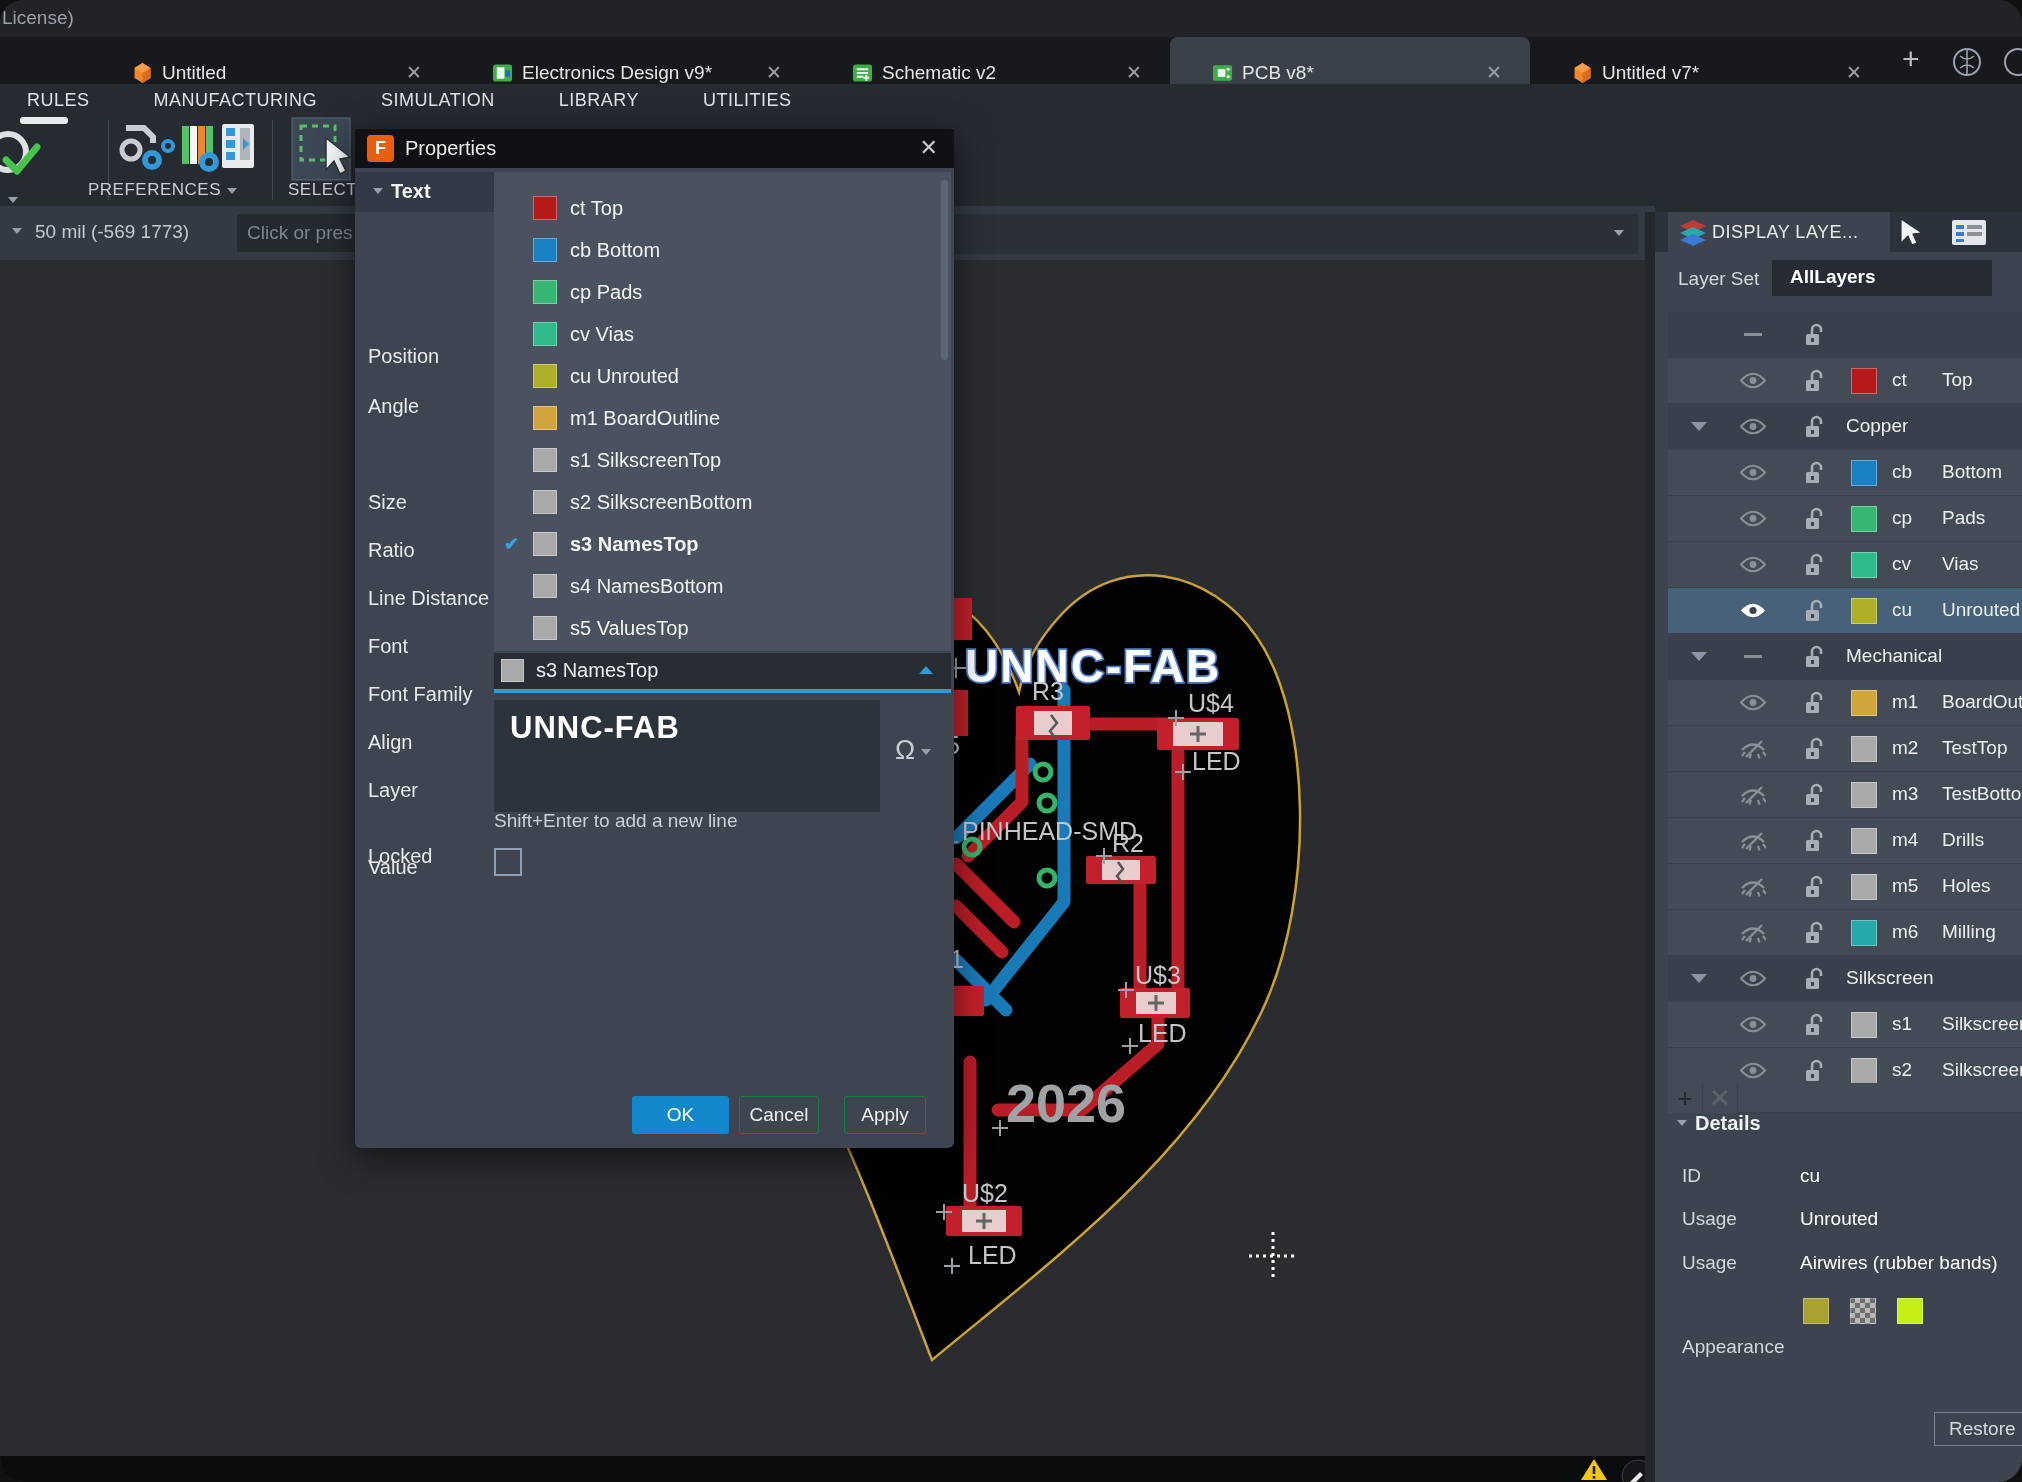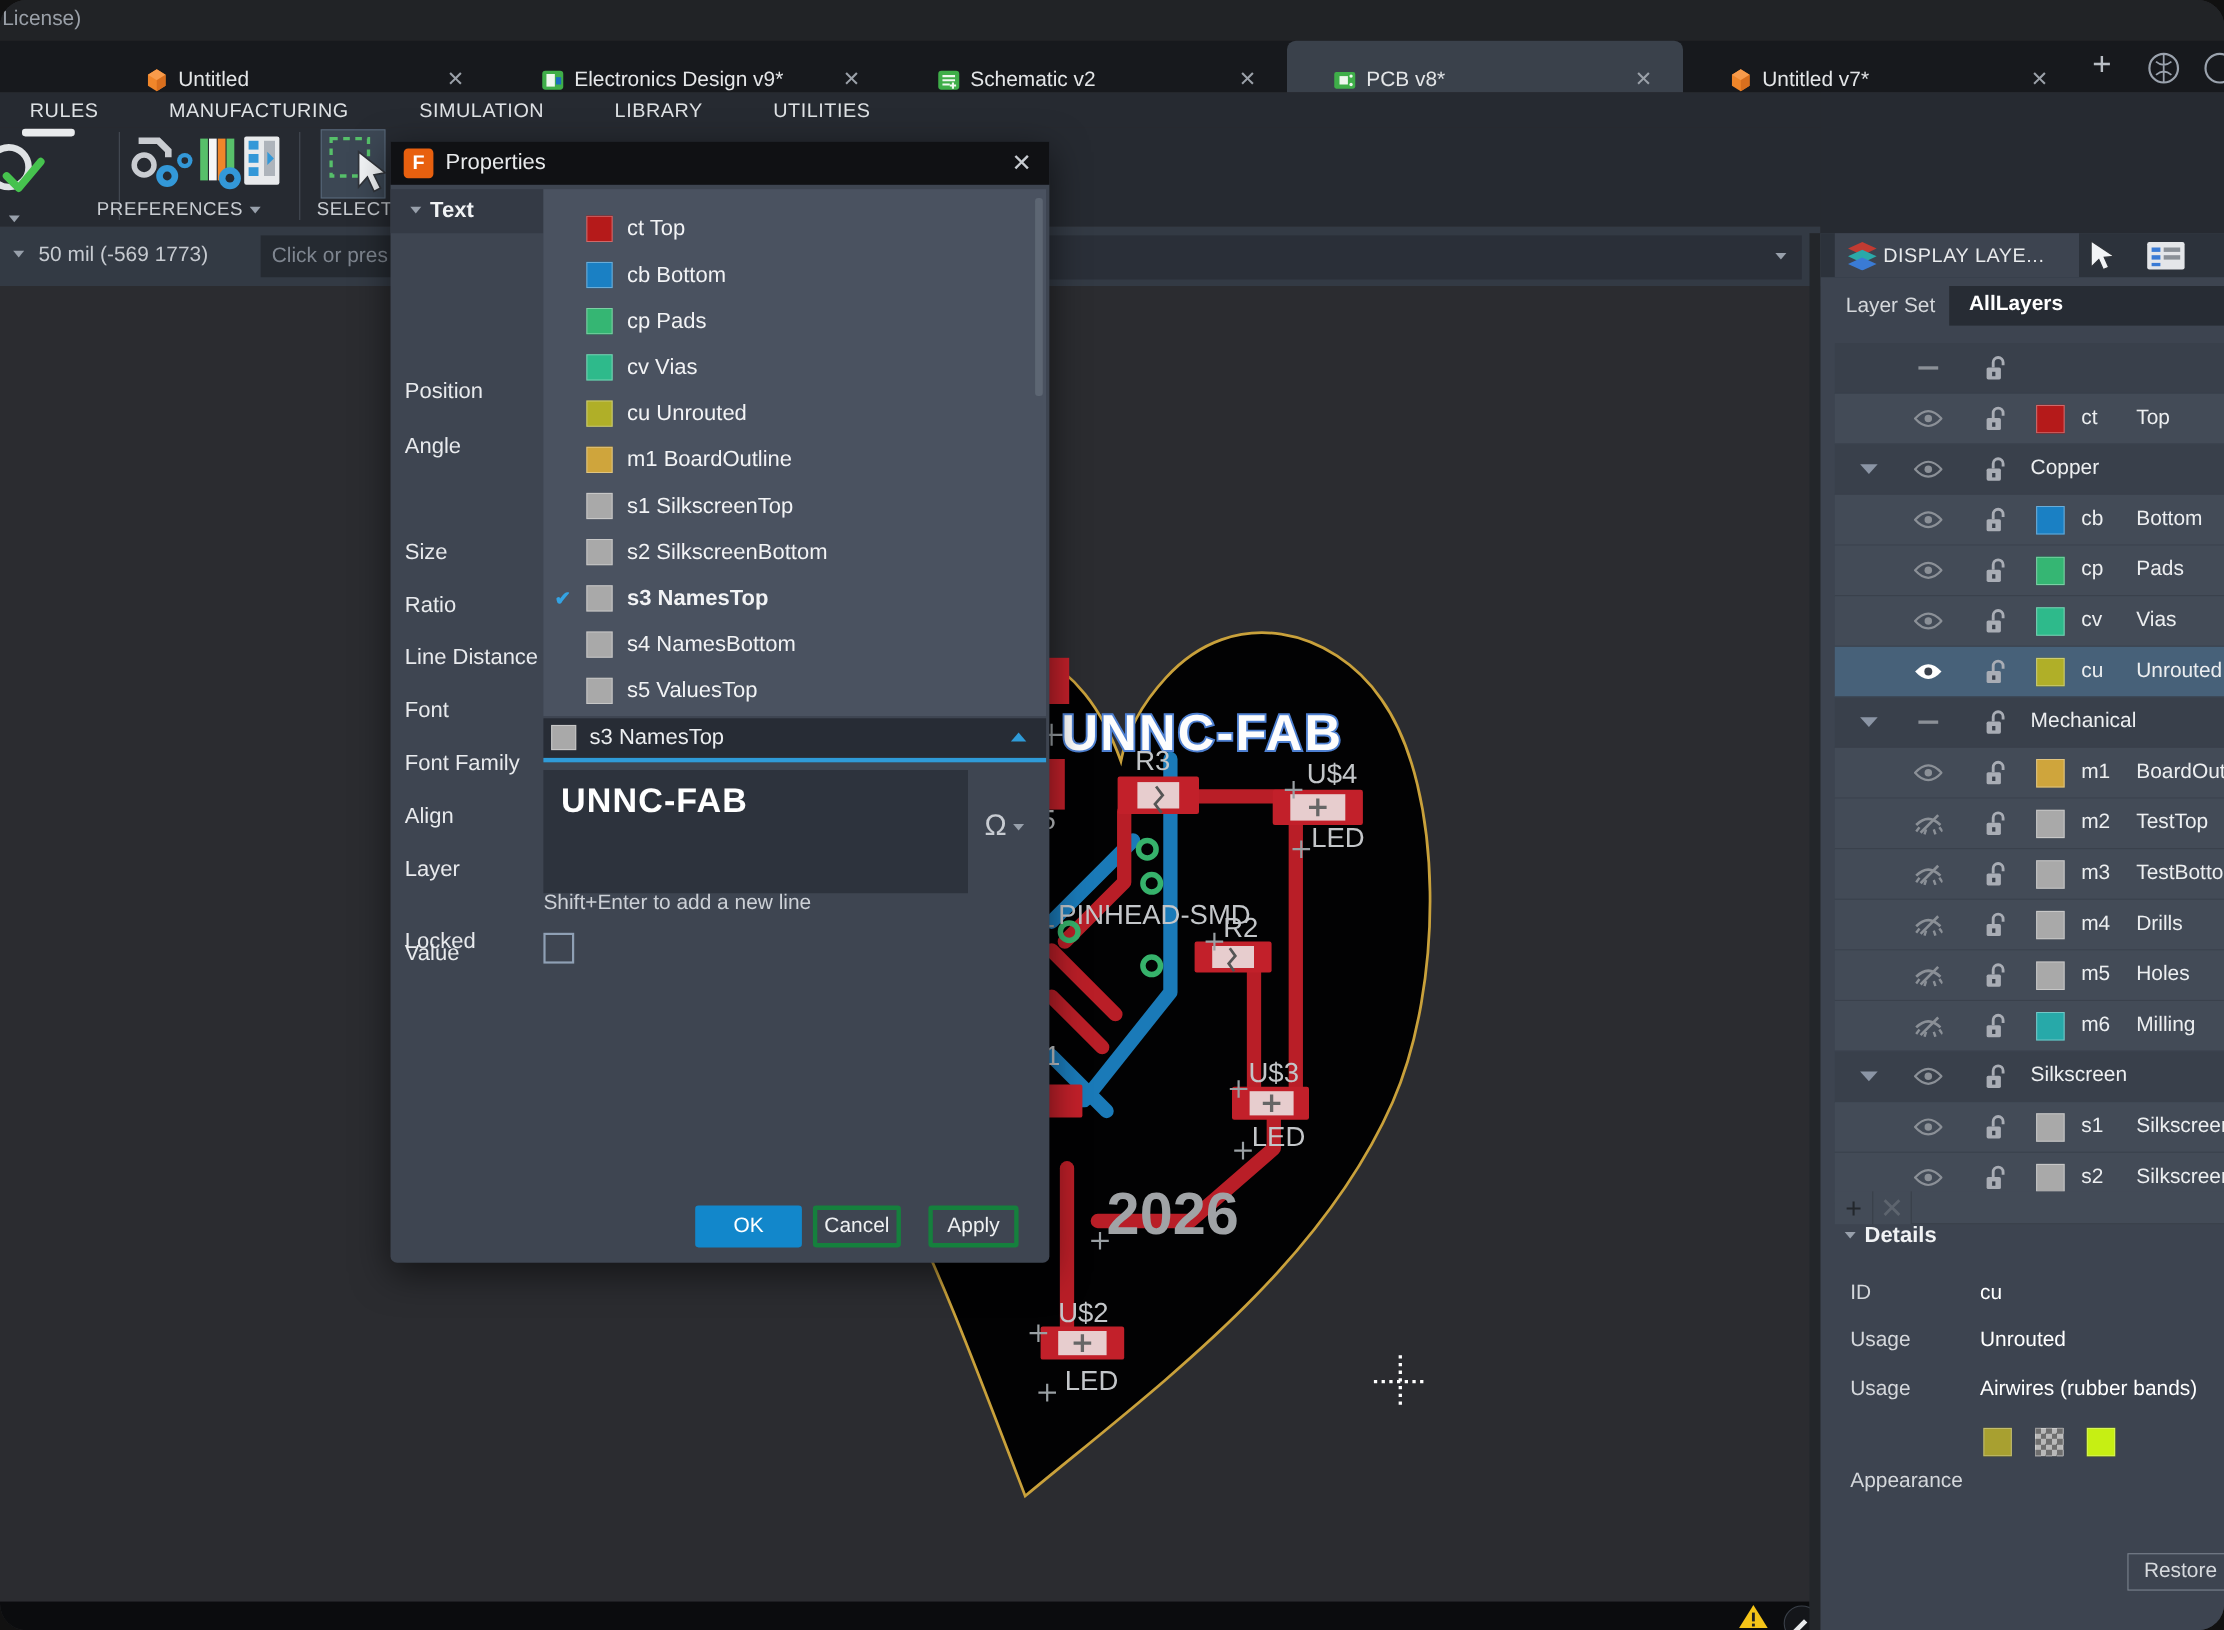--- a/index.html
+++ b/index.html
@@ -68,30 +68,30 @@
   .layerline{position:absolute;left:139px;top:560px;width:457px;height:4px;background:#2f9bd8;}
   .valuebox{position:absolute;left:139px;top:571px;width:386px;height:112px;background:#2d333d;
             border:none;color:#fff;font-family:"Liberation Sans",sans-serif;font-weight:bold;
             font-size:31px;letter-spacing:1px;padding:10px 0 0 16px;box-sizing:border-box;resize:none;overflow:hidden;}
   .omega{position:absolute;left:540px;top:606px;font-size:27px;color:#c8ccd2;}
   .hint{position:absolute;left:139px;top:681px;font-size:19px;color:#ccd0d6;}
   .lockbox{position:absolute;left:139px;top:719px;width:24px;height:24px;border:2px solid #8fa0b5;background:transparent;}
   .btn{position:absolute;top:967px;height:38px;border-radius:3px;font-size:19px;display:flex;
        align-items:center;justify-content:center;box-sizing:border-box;}
   .btn.ok{left:277px;width:97px;background:#1287cb;color:#fff;}
-  .btn.ghost{border:4px solid #15803d;color:#eef0f2;background:transparent;}
+  .btn.ghost{border:1px solid #15803d;color:#eef0f2;background:transparent;}
   
   .scrollstrip{position:absolute;left:1645px;top:212px;width:10px;height:1270px;background:#23262a;z-index:5;}
   .topfill{position:absolute;left:1655px;top:84px;width:367px;height:128px;background:#262a31;z-index:5;}
   .sidebar{position:absolute;left:1655px;top:212px;width:367px;height:1270px;background:#3d4450;z-index:6;}
   .sb-header{position:absolute;left:0;top:0;width:367px;height:40px;background:#2c323b;}
   .sb-tab{position:absolute;left:13px;top:0;width:222px;height:40px;background:#3d4450;display:flex;align-items:center;}
   .sb-tab .ttext{margin-left:44px;font-size:18px;color:#e8eaec;letter-spacing:.5px;white-space:nowrap;}
   .layerset-label{position:absolute;left:23px;top:56px;font-size:19px;color:#d4d7db;}
-  .layerset-field{position:absolute;left:117px;top:48px;width:250px;height:36px;background:#272c34;}
+  .layerset-field{position:absolute;left:117px;top:48px;width:220px;height:36px;background:#272c34;}
   .layerset-field span{position:absolute;left:18px;top:6px;font-size:19px;color:#fff;font-weight:bold;}
   .ltable{position:absolute;left:13px;top:100px;width:354px;}
   .lrow{position:relative;width:354px;height:45px;background:#434b57;border-bottom:1px solid #3a414c;}
   .lrow.group{background:#39404b;}
   .lrow.header{background:#39404b;}
   .lrow.selected{background:#476179;}
   .lrow .cell{position:absolute;top:0;height:45px;display:flex;align-items:center;justify-content:center;}
   .lrow .c-exp{left:18px;width:26px;}
   .lrow .c-eye{left:68px;width:34px;}
   .lrow .c-lock{left:132px;width:28px;}

